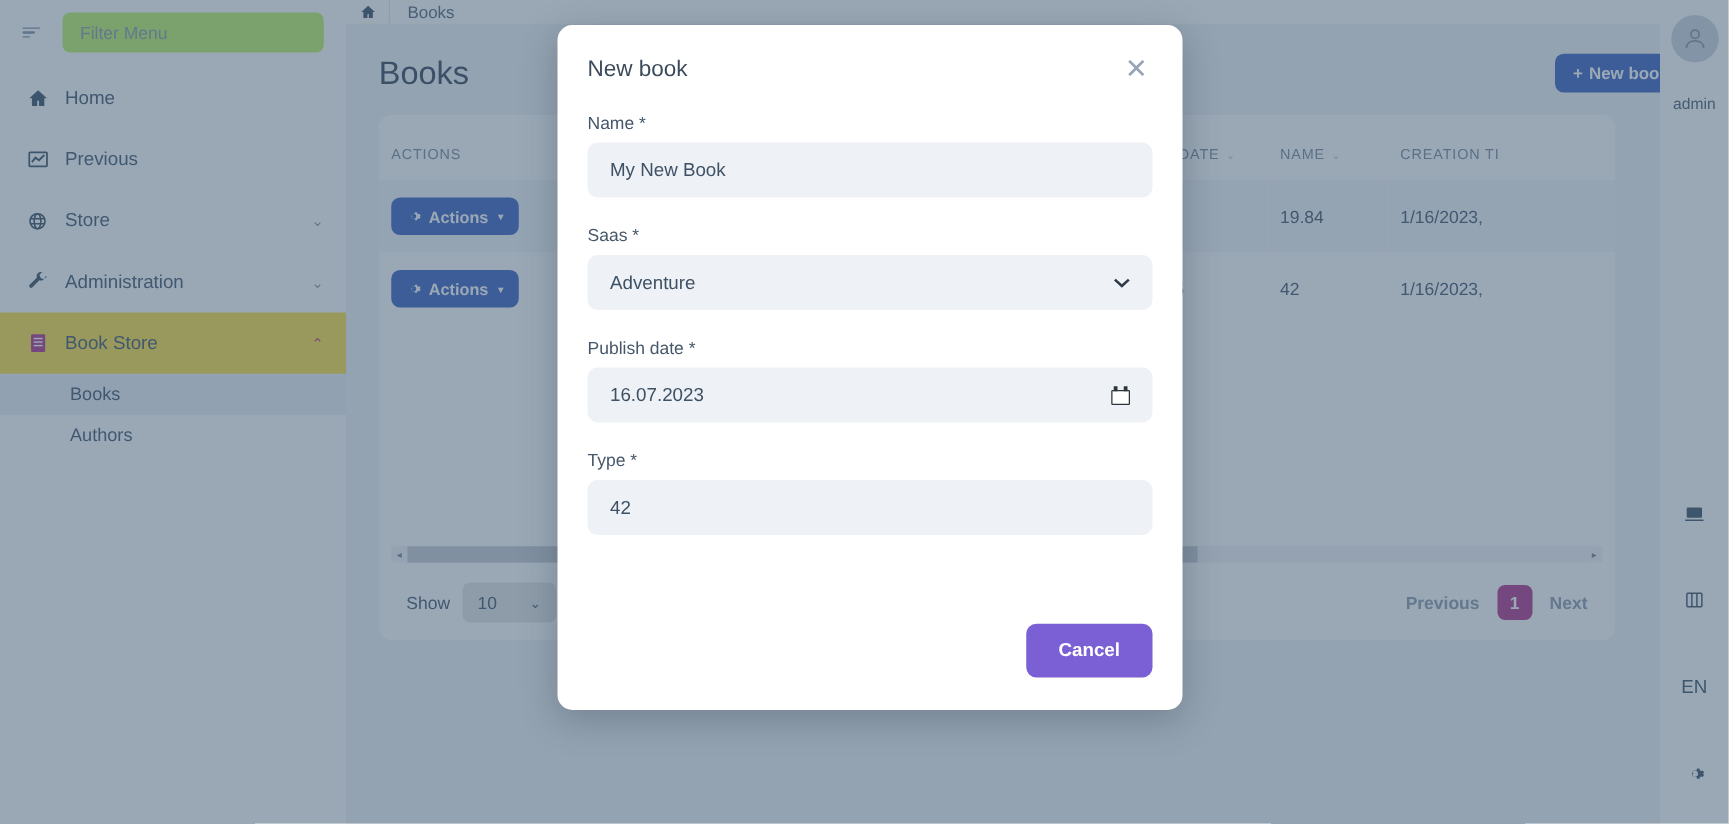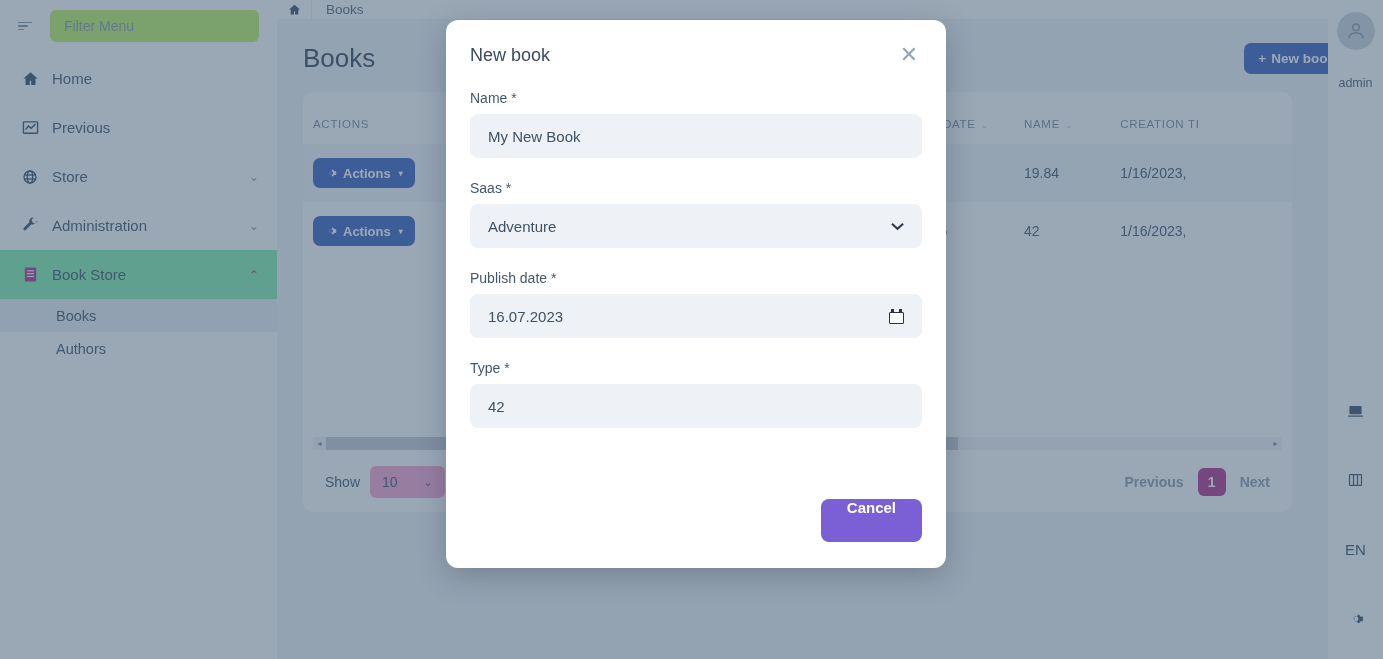--- a/index.html
+++ b/index.html
@@ -52,21 +52,21 @@
   }
   .filter-input::placeholder { color: #8d9cab; }
 
   .nav-item {
     display: flex; align-items: center; height: 49px; padding: 0 18px 0 22px;
     color: #44586d; font-size: 15px; cursor: pointer; position: relative;
   }
   .nav-item .ico { width: 30px; flex: 0 0 30px; display: flex; align-items: center; color: #3d5264; }
   .nav-item .lbl { flex: 1; }
   .nav-item .caret { color: #8b9bab; font-size: 12px; }
-  .nav-item.active { background: #86efac; }
+  .nav-item.active { background: #fde047; }
   .nav-item.active .caret { color: #b5427f; }
   .nav-sub {
     display:flex; align-items:center; height: 33px; padding-left: 56px;
     font-size: 14.5px; color: #44586d; cursor: pointer;
   }
   .nav-sub.current { background: #eef1f5; }
 
   
   .main { flex: 1; display: flex; flex-direction: column; min-width: 0; background: #f2f4f7; position: relative;}
   .topbar { height: 19px; background: #fff; display:flex; align-items:center; }
@@ -108,21 +108,21 @@
   .hscroll .arr { width:13px; text-align:center; font-size:8px; color:#7a8794; }
   .hscroll .track { flex:1; height:13px; background:#f2f3f5; position:relative; }
   .hscroll .thumb { position:absolute; left:0; top:0; height:13px; width:67%; background:#c9ced4; }
 
   .card-foot {
     position:absolute; left:0; right:0; bottom:0; height:60px;
     display:flex; align-items:center; padding: 0 22px;
   }
   .show-lbl { font-size: 14px; color:#44586d; margin-right:10px; }
   .show-sel {
-    height: 32px; border-radius: 6px; background:#f9a8d4; border:none; padding: 0 12px;
+    height: 32px; border-radius: 6px; background:#e5e5e5; border:none; padding: 0 12px;
     font-size: 14px; color:#44586d; font-family: inherit; display:flex; align-items:center;
     gap: 26px; cursor:pointer; min-width: 66px;
   }
   .show-sel .car { color:#4b5b6c; font-size:11px; }
   .pager { margin-left:auto; display:flex; align-items:center; gap: 14px; font-weight: bold; }
   .pager .pg { font-size: 14px; color:#8e9cab; cursor:pointer; }
   .pager .pg.num {
     background:#b0368a; color:#fff; width:28px; height:28px; border-radius:6px;
     display:flex; align-items:center; justify-content:center; font-size:14px;
   }
@@ -174,21 +174,21 @@
     position:absolute; left:0; top:3px; width:15px; height:12px;
     border:1.6px solid #2c343c; border-radius:1px; background:#fff;
   }
   .cal-ico i { position:absolute; top:0; width:3px; height:4px; background:#2c343c; }
   .cal-ico i:nth-of-type(1){ left:2px; }
   .cal-ico i:nth-of-type(2){ left:10px; }
   .modal-foot { margin-top: auto; display:flex; justify-content:flex-end; gap: 14px; padding-bottom: 26px; }
   .btn {
     border:none; border-radius: 8px; height: 43px; padding: 0 26px; font-size: 15px;
     font-weight: 700; color:#fff; cursor:pointer; font-family: inherit;
-    display:flex; gap: 7px;
+    display:flex; align-items:center; gap: 7px;
   }
   .btn.cancel { background:#7b5fd4; }
   .btn.save { background:#3b5bf5; }
   svg { display:block; }
 </style>
 </head>
 <body>
 
 <div id="root">
 

